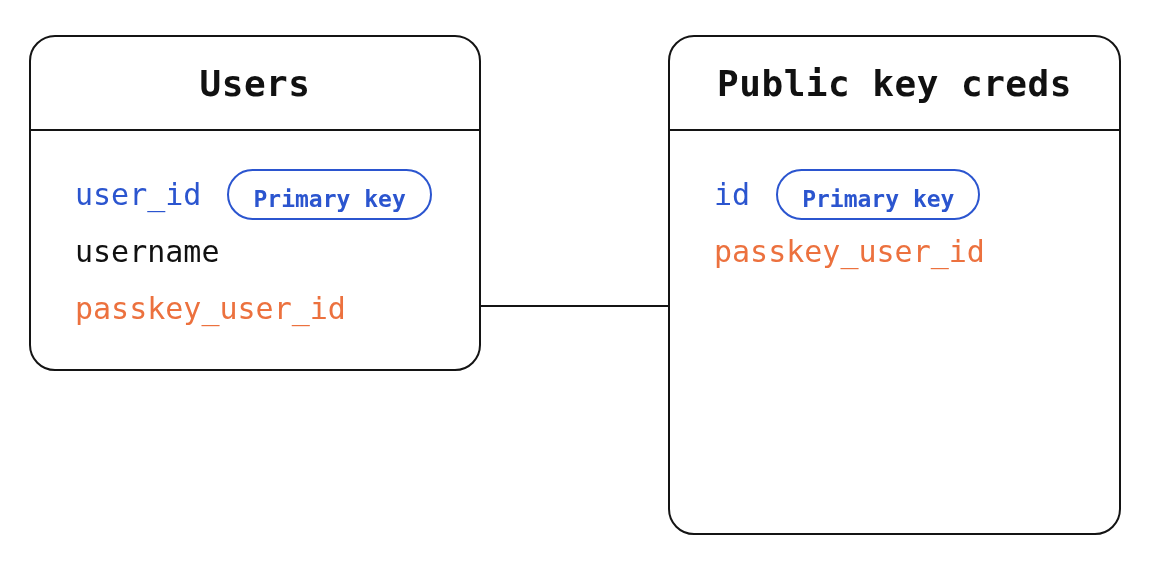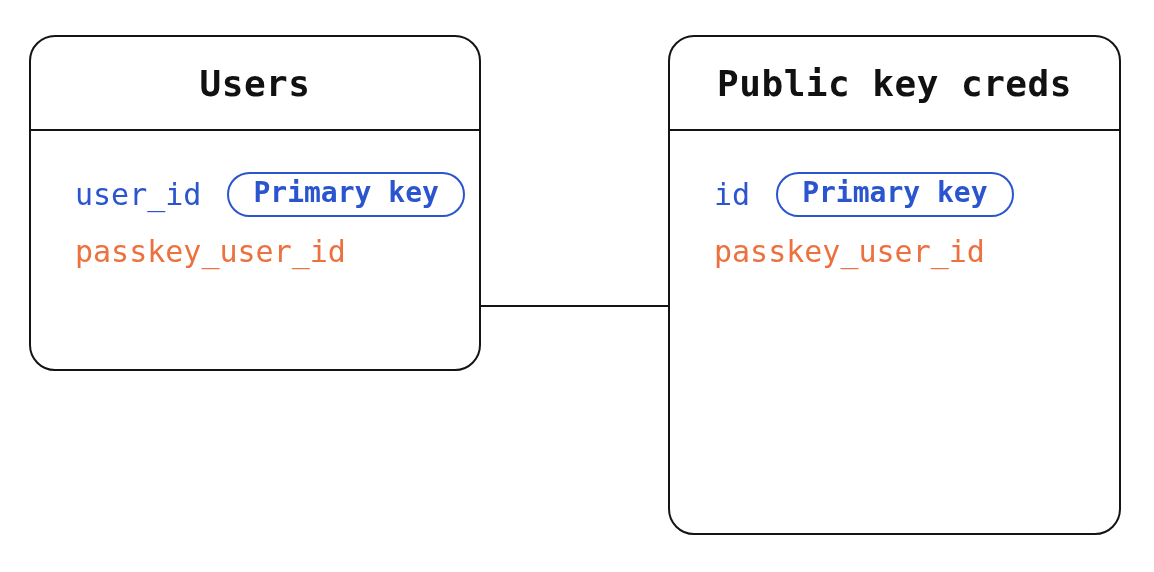--- a/index.html
+++ b/index.html
@@ -67,23 +67,23 @@
   .f-blue   { color: var(--blue); text-align: center; }
   .f-orange { color: var(--orange); text-align: center; }
   .f-ink    { color: var(--ink); }
   .pk-badge {
     display: inline-flex;
     align-items: center;
     justify-content: center;
     border: 2px solid var(--blue);
     border-radius: 999px;
     color: var(--blue);
-    font-size: 28px;
+    font-size: 23px;
     font-weight: 700;
-    padding: 4px 24px 6px 24px;
+    padding: 16px 24px 6px 24px;
     line-height: 1.1;
   }
   .relationship-line {
     position: absolute;
     left: 481px;
     top: 305px;
     width: 187px;
     height: 2px;
     background: var(--line);
   }
@@ -94,20 +94,23 @@
 <div class="canvas">
 
   <div class="entity entity-users">
     <div class="entity-header">
       <span class="entity-title">Users</span>
     </div>
     <div class="entity-body">
       <div class="field-row">
         <span class="f-blue">user_id</span>
         <span class="pk-badge">Primary key</span>
+      </div>
+      <div class="field-row">
+        <span class="f-ink">username</span>
       </div>
       <div class="field-row">
         <span class="f-orange">passkey_user_id</span>
       </div>
     </div>
   </div>
 
   <div class="relationship-line"></div>
 
   <div class="entity entity-creds">

